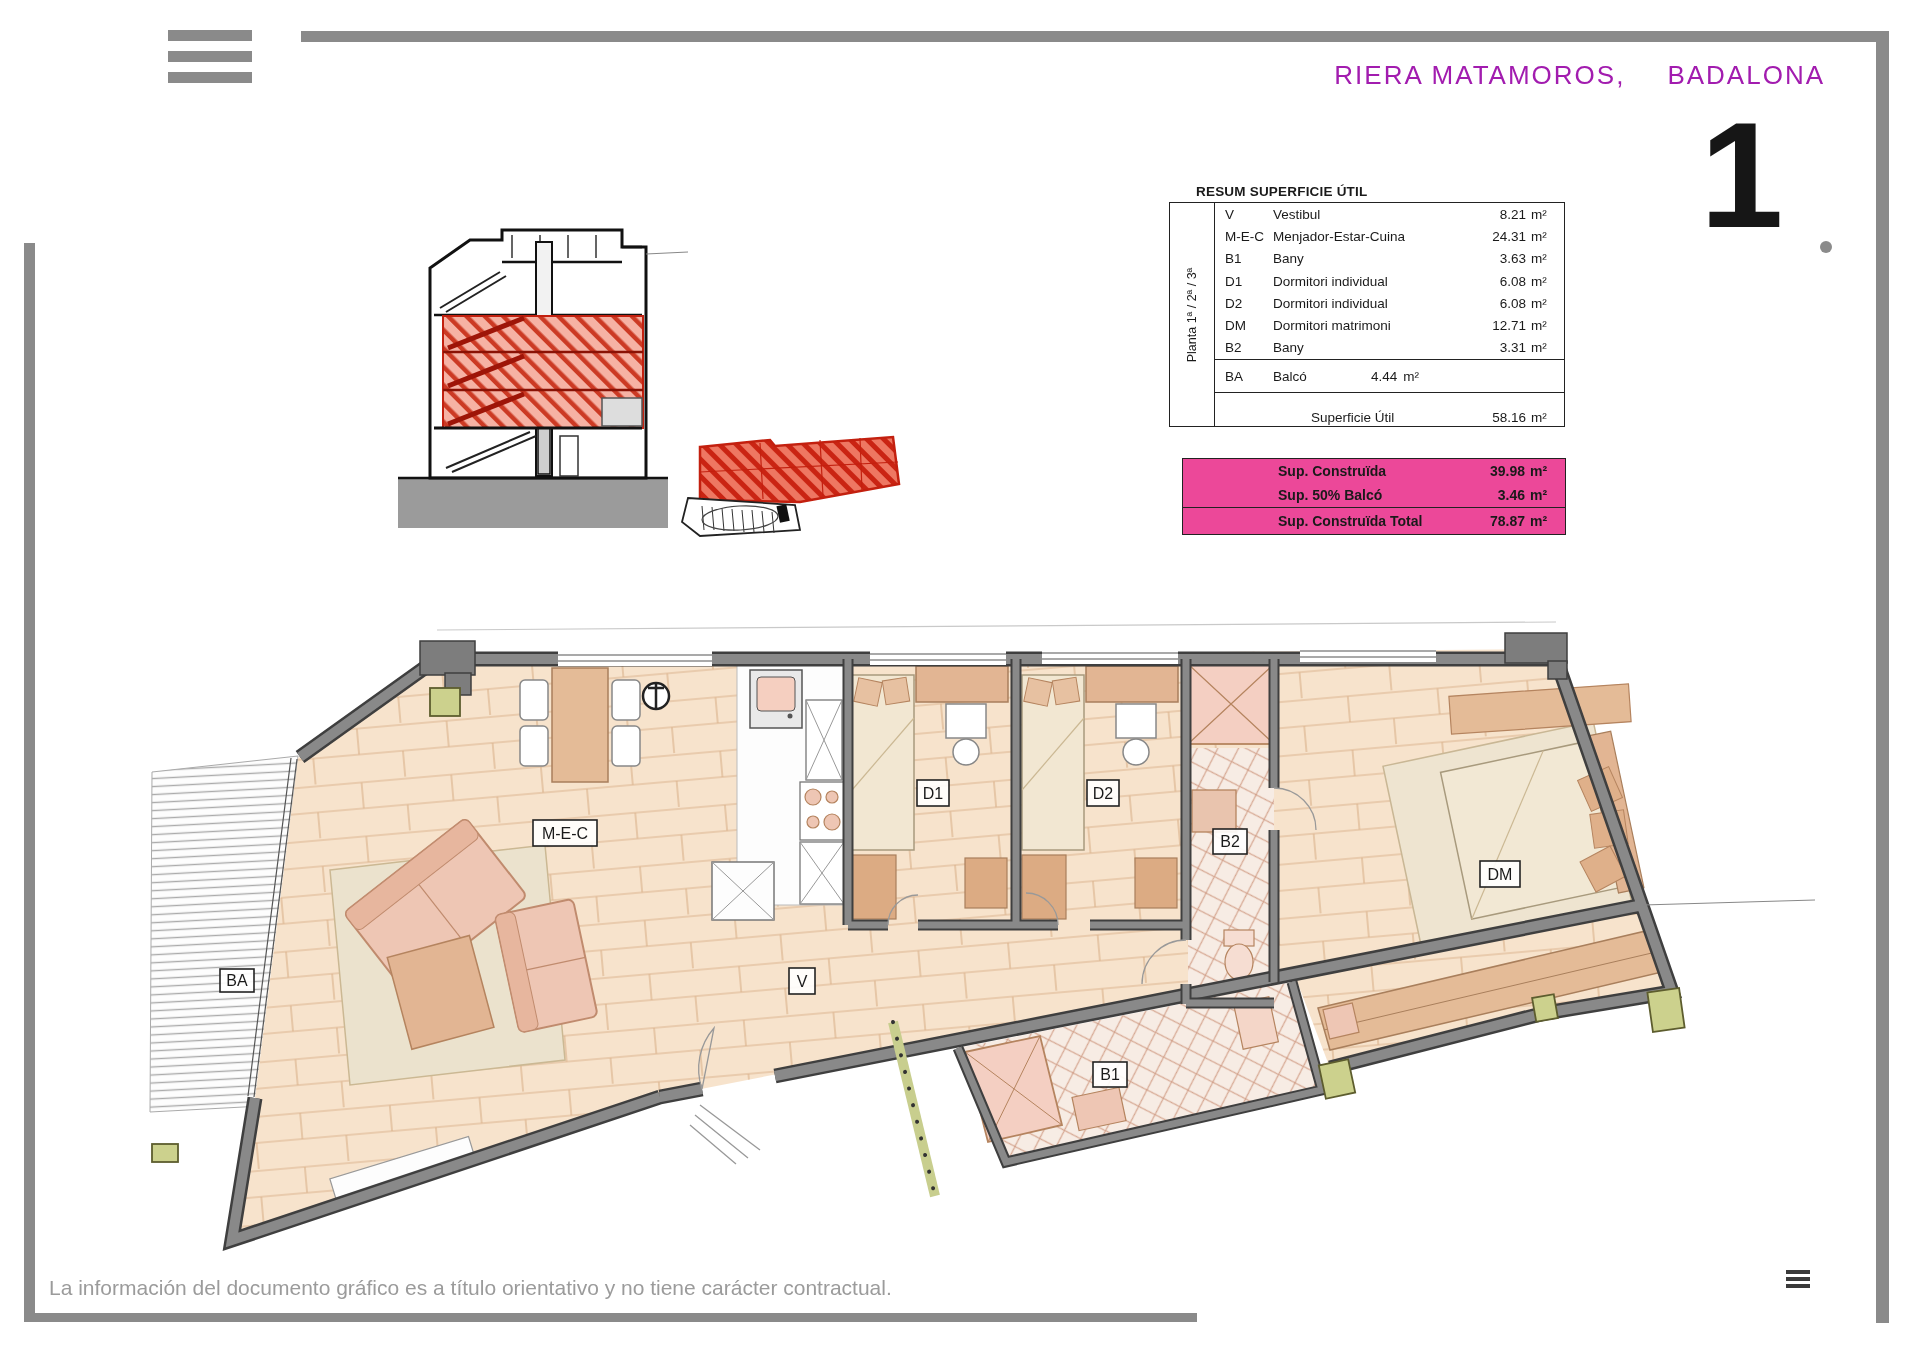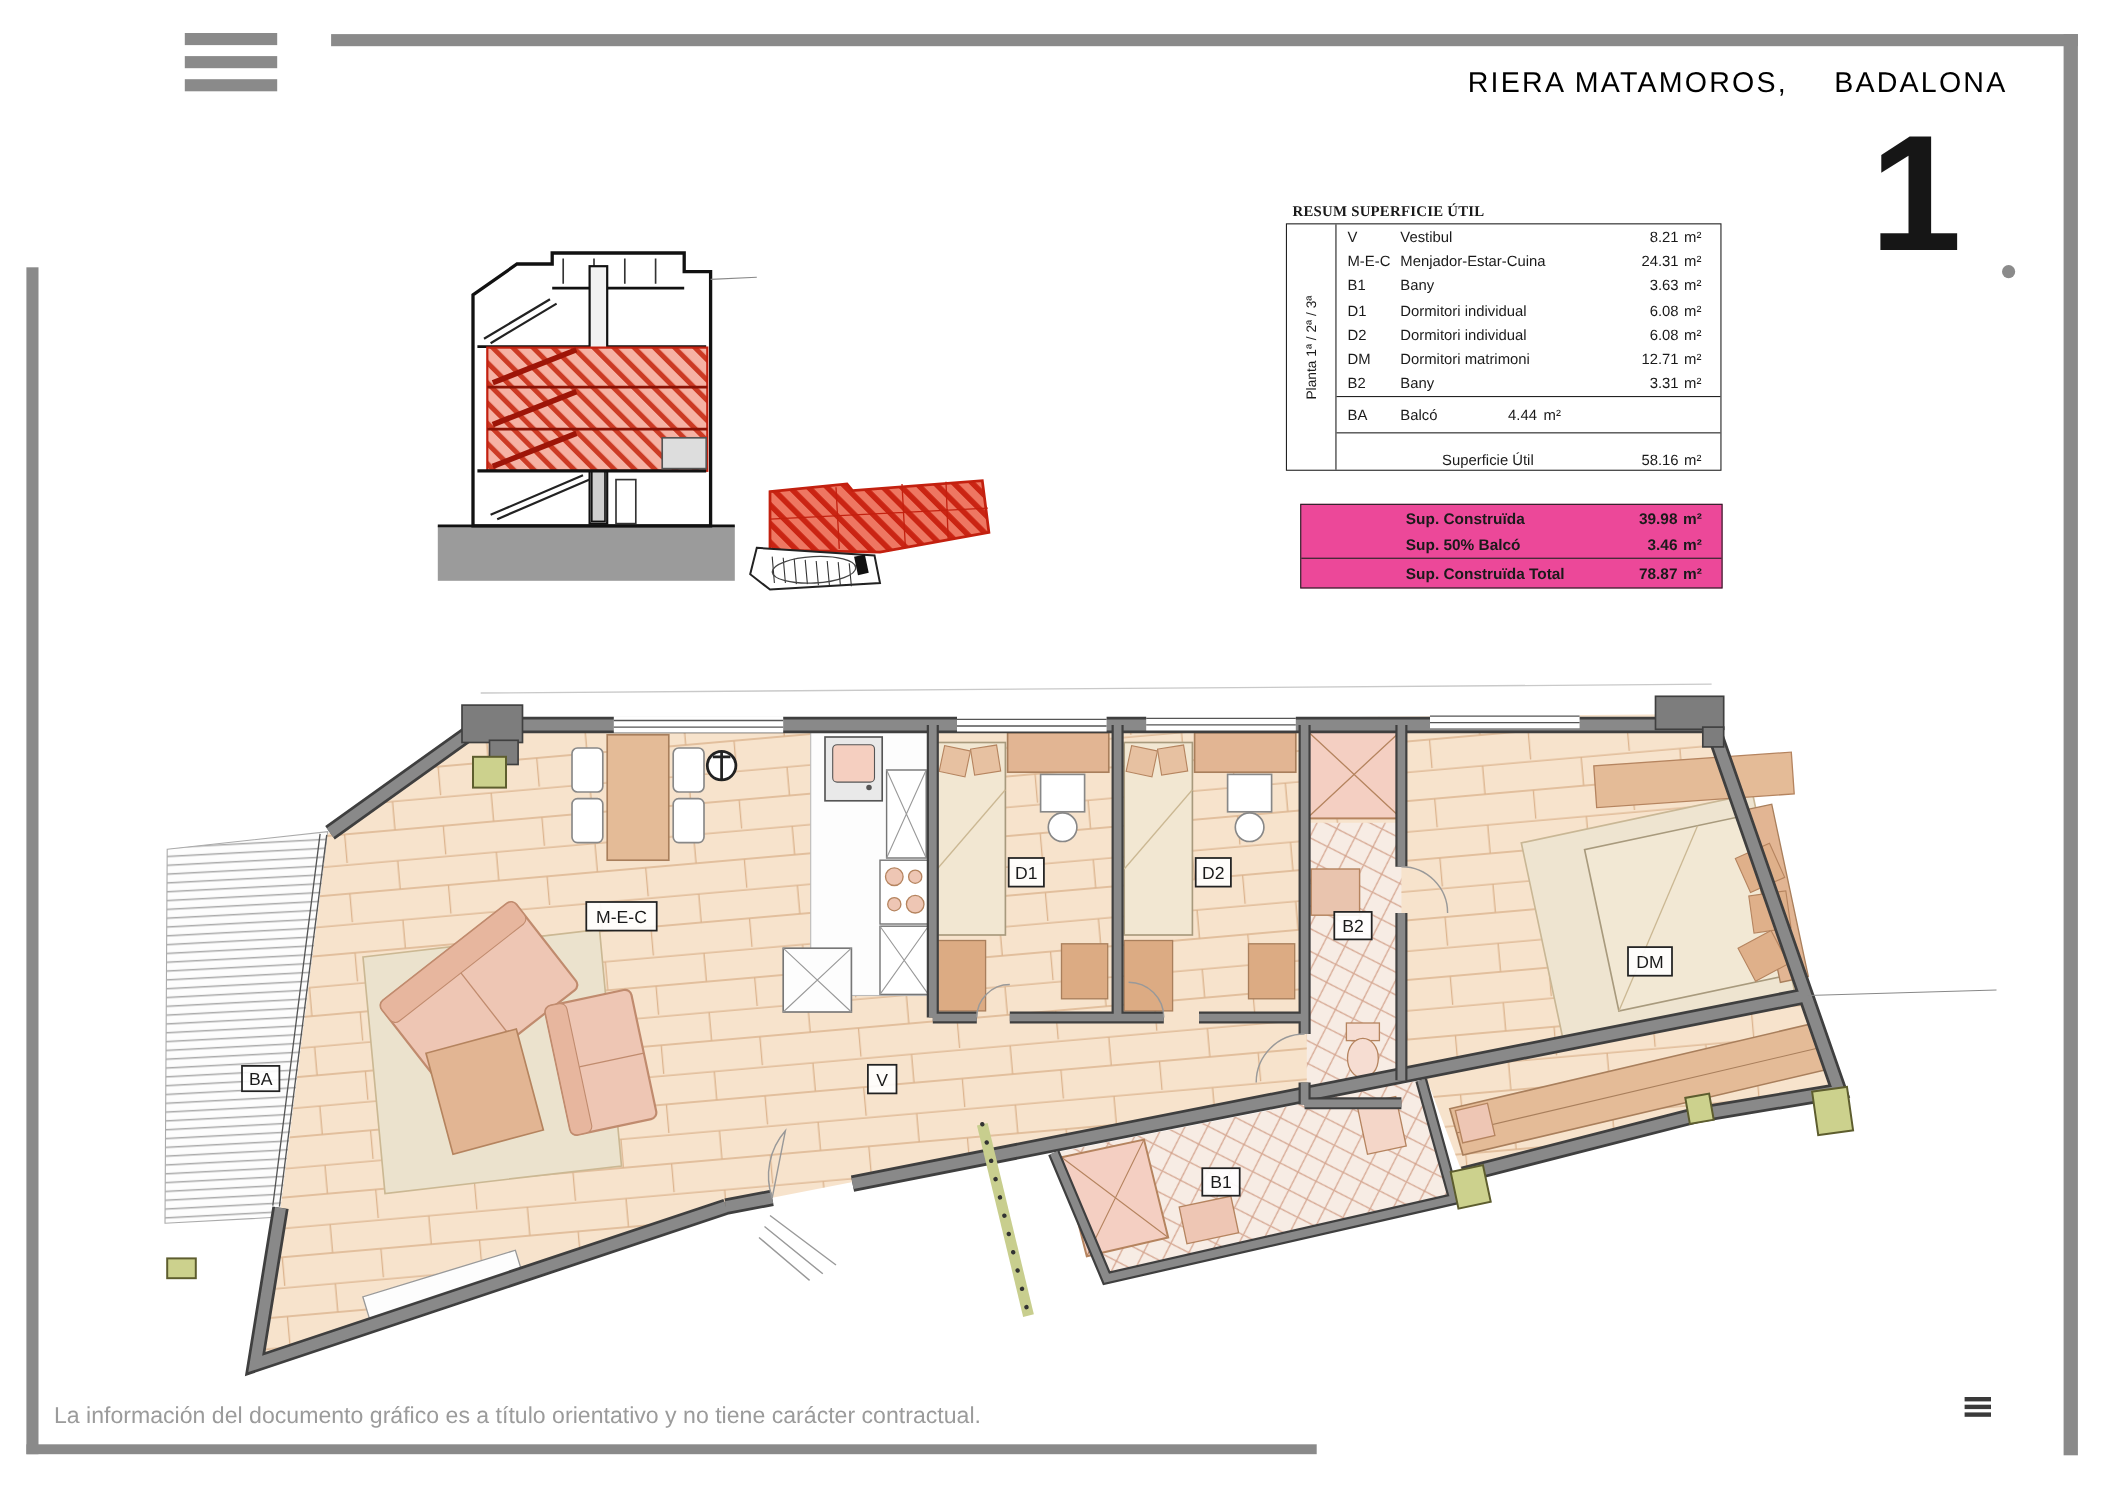--- a/index.html
+++ b/index.html
@@ -10,30 +10,30 @@
   .bar-top{left:301px;top:31px;width:1588px;height:11px;}
   .bar-right{left:1876px;top:31px;width:13px;height:1292px;}
   .bar-left{left:24px;top:243px;width:11px;height:1079px;}
   .bar-bottom{left:24px;top:1313px;width:1173px;height:9px;}
   
   .menu{position:absolute;left:168px;top:30px;width:84px;cursor:pointer;}
   .menu i{display:block;height:11px;background:#8a8a8a;margin-bottom:10px;}
   .menu-sm{position:absolute;left:1786px;top:1270px;width:24px;cursor:pointer;}
   .menu-sm i{display:block;height:4px;background:#3a3a3a;margin-bottom:3px;}
   
-  .hdr{position:absolute;top:60px;right:95px;font-size:26px;color:#000000;
+  .hdr{position:absolute;top:60px;right:95px;font-size:26px;color:#a21caf;
        letter-spacing:2px;white-space:nowrap;}
   .hdr .city{margin-left:42px;}
   .big1{position:absolute;left:1700px;top:100px;font-size:150px;line-height:1;
         font-weight:600;color:#161616;}
   .dot1{position:absolute;left:1820px;top:241px;width:12px;height:12px;
         border-radius:50%;background:#8b8b8b;}
   
   .t1{position:absolute;left:1169px;top:184px;width:396px;font-size:13.5px;}
-  .t1-title{font-weight:bold;margin-left:6px;letter-spacing:.2px;font-family:Liberation Serif, serif;}
+  .t1-title{font-weight:bold;margin-left:27px;letter-spacing:.2px;}
   .t1-box{margin-top:3px;border:1.6px solid #222;display:flex;height:223px;background:#fff;}
   .t1-floor{width:44px;border-right:1.4px solid #222;position:relative;}
   .rot{position:absolute;left:50%;top:50%;transform:translate(-50%,-50%) rotate(-90deg);
        white-space:nowrap;font-size:12.5px;}
   .t1-main{flex:1;display:flex;flex-direction:column;}
   .trow{display:flex;height:22.3px;align-items:center;padding:0 7px 0 10px;}
   .trow .c{width:48px;}
   .trow .n{flex:1;}
   .trow .a{width:50px;text-align:right;}
   .trow .u{width:26px;padding-left:5px;}

